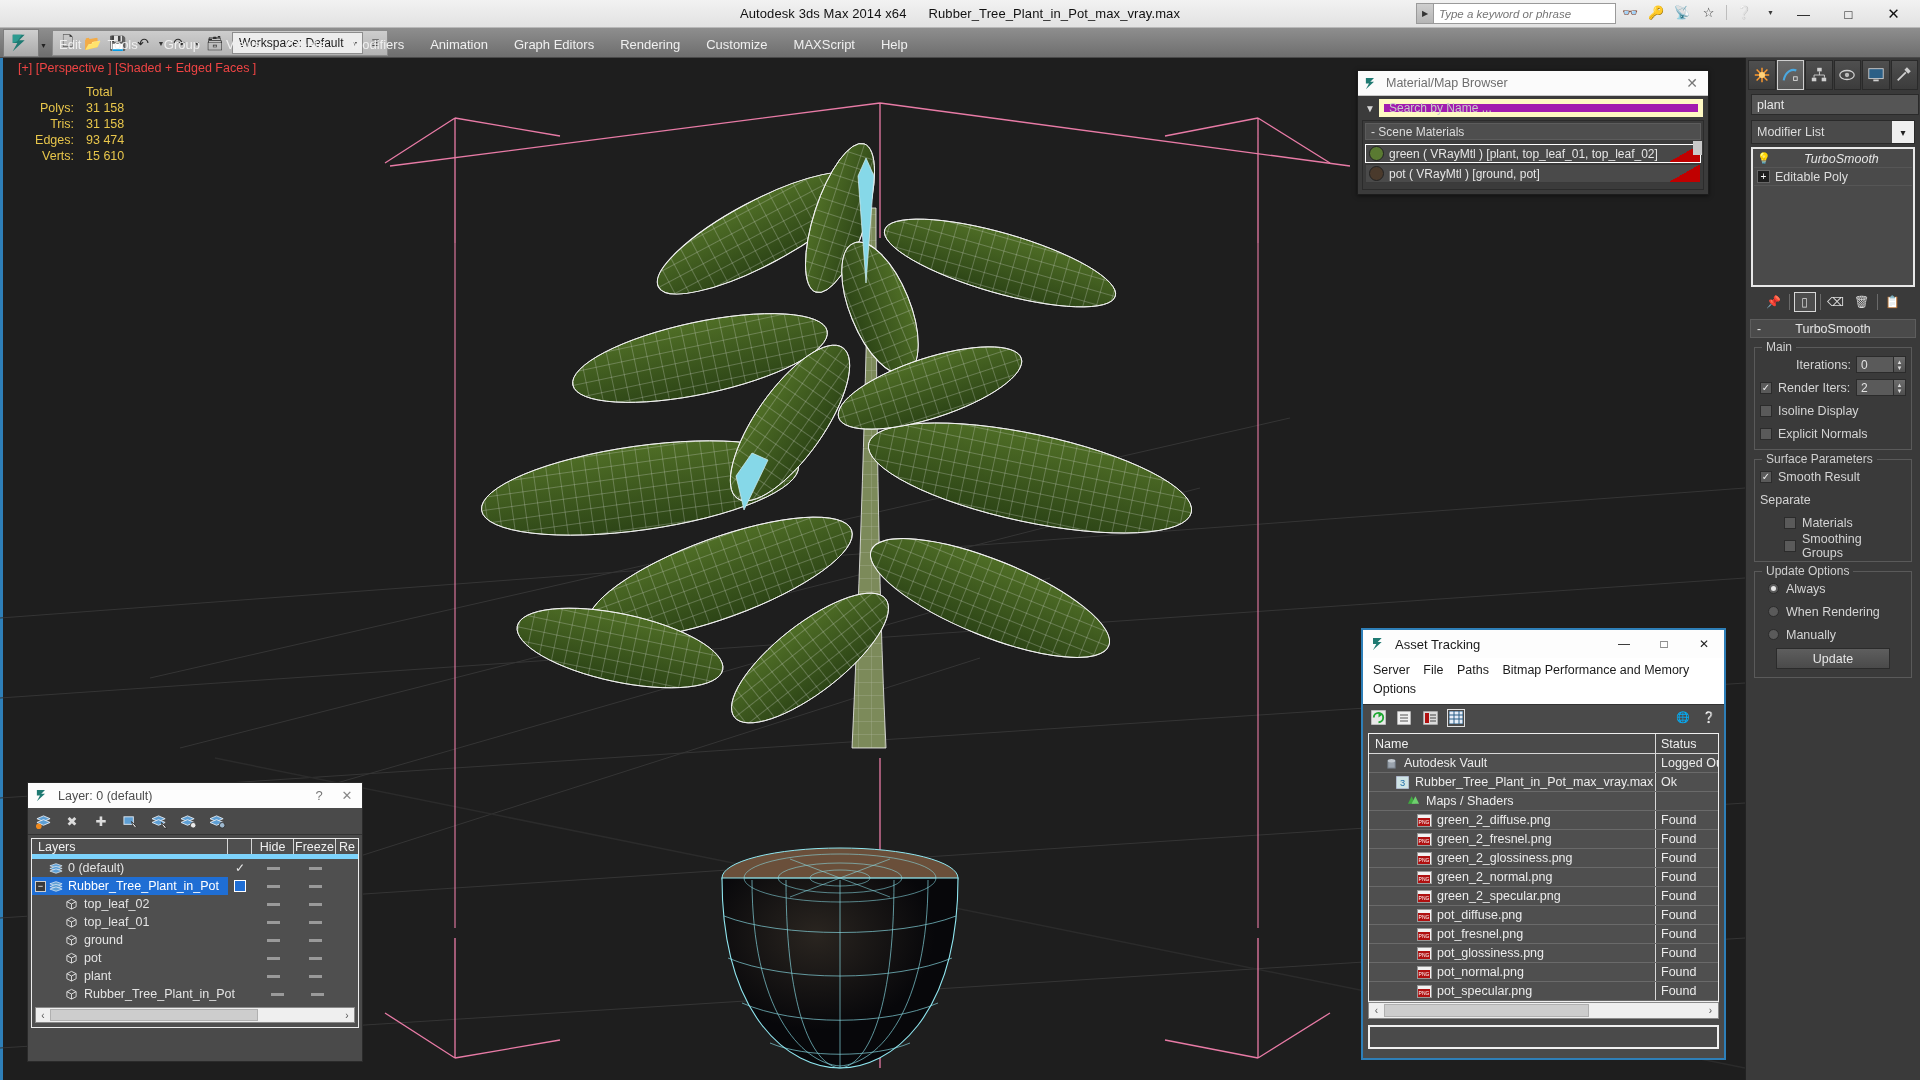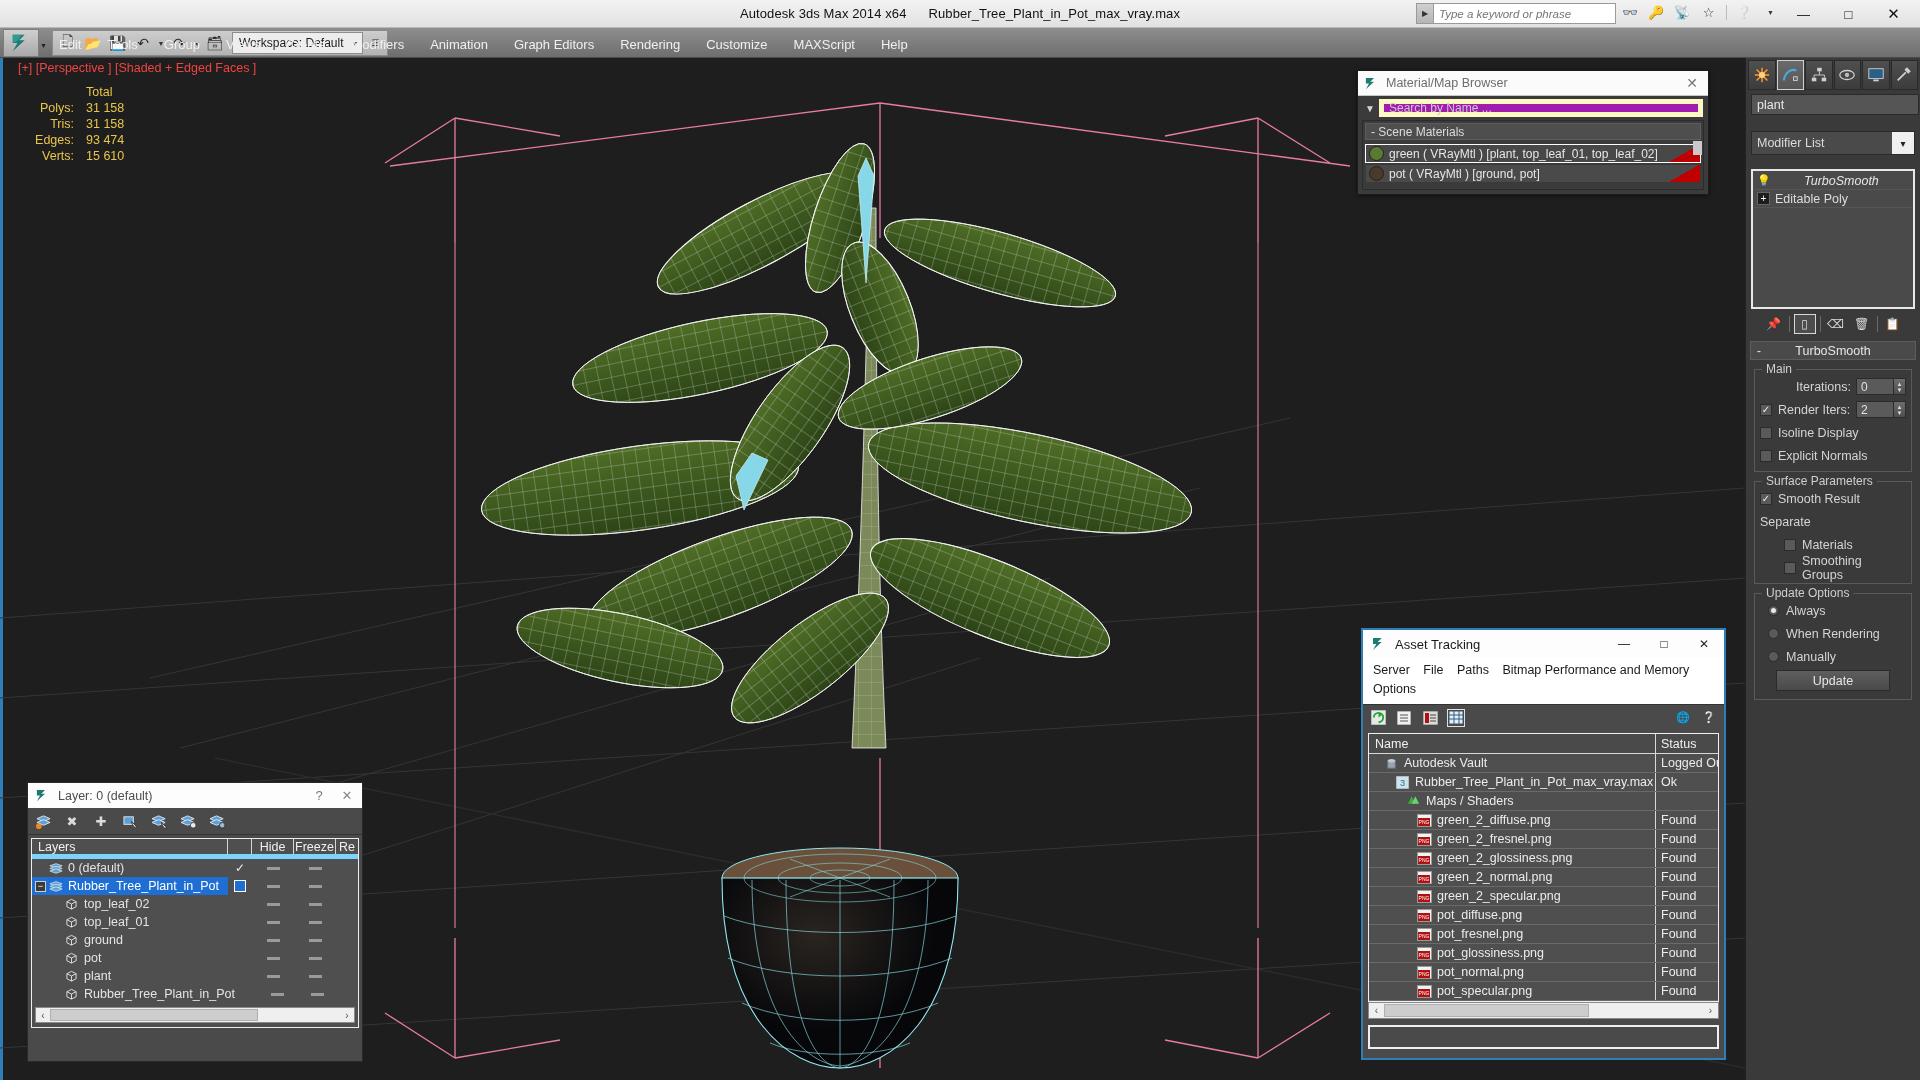--- a/index.html
+++ b/index.html
@@ -96,21 +96,21 @@
   
   .cpanel{ position:absolute; left:1745px; top:58px; width:175px; height:1022px;
     background:#3a3a3a; border-left:1px solid #222; }
   .cp-tabs{ display:flex; height:32px; padding:2px 2px 0 2px; gap:1px; }
   .cp-tab{ flex:1; height:30px; background:linear-gradient(#4f4f4f,#3c3c3c);
     border:1px solid #2a2a2a; display:flex; align-items:center; justify-content:center; }
   .cp-tab.act{ background:linear-gradient(#6a6a6a,#565656); border:1px solid #cfcfcf; }
   .cp-name{ display:flex; align-items:center; padding:4px 5px 2px 5px; gap:4px; }
   .cp-name input{ flex:1; height:21px; background:#555; border:1px solid #2a2a2a; color:#e8e8e8;
     font-size:12.5px; padding-left:5px; outline:0; font-family:"Liberation Sans",sans-serif; }
-  .cp-modlist{ margin:14px 5px; height:24px; background:#4a4a4a; border:1px solid #2a2a2a;
+  .cp-modlist{ margin:3px 5px; height:24px; background:#4a4a4a; border:1px solid #2a2a2a;
     display:flex; align-items:center; padding-left:5px; font-size:12.5px; color:#dcdcdc; }
   .cp-modlist .cv{ margin-left:auto; width:22px; height:22px; background:#efefef; color:#222;
     display:flex; align-items:center; justify-content:center; font-size:10px; }
   .cp-stack{ margin:3px 5px; height:140px; background:#4a4a4a; border:2px solid #e8e8e8;
     padding:1px; }
   .stk-row{ height:18px; display:flex; align-items:center; padding-left:3px; gap:5px;
     border-bottom:1px solid #565656; }
   .stk-row .bulb{ width:14px; text-align:center; font-size:11px; color:#ddd; }
   .stk-row .plus{ width:13px; height:13px; background:#1d1d1d; color:#fff; font-size:10px;
     display:flex; align-items:center; justify-content:center; border:1px solid #666; }

